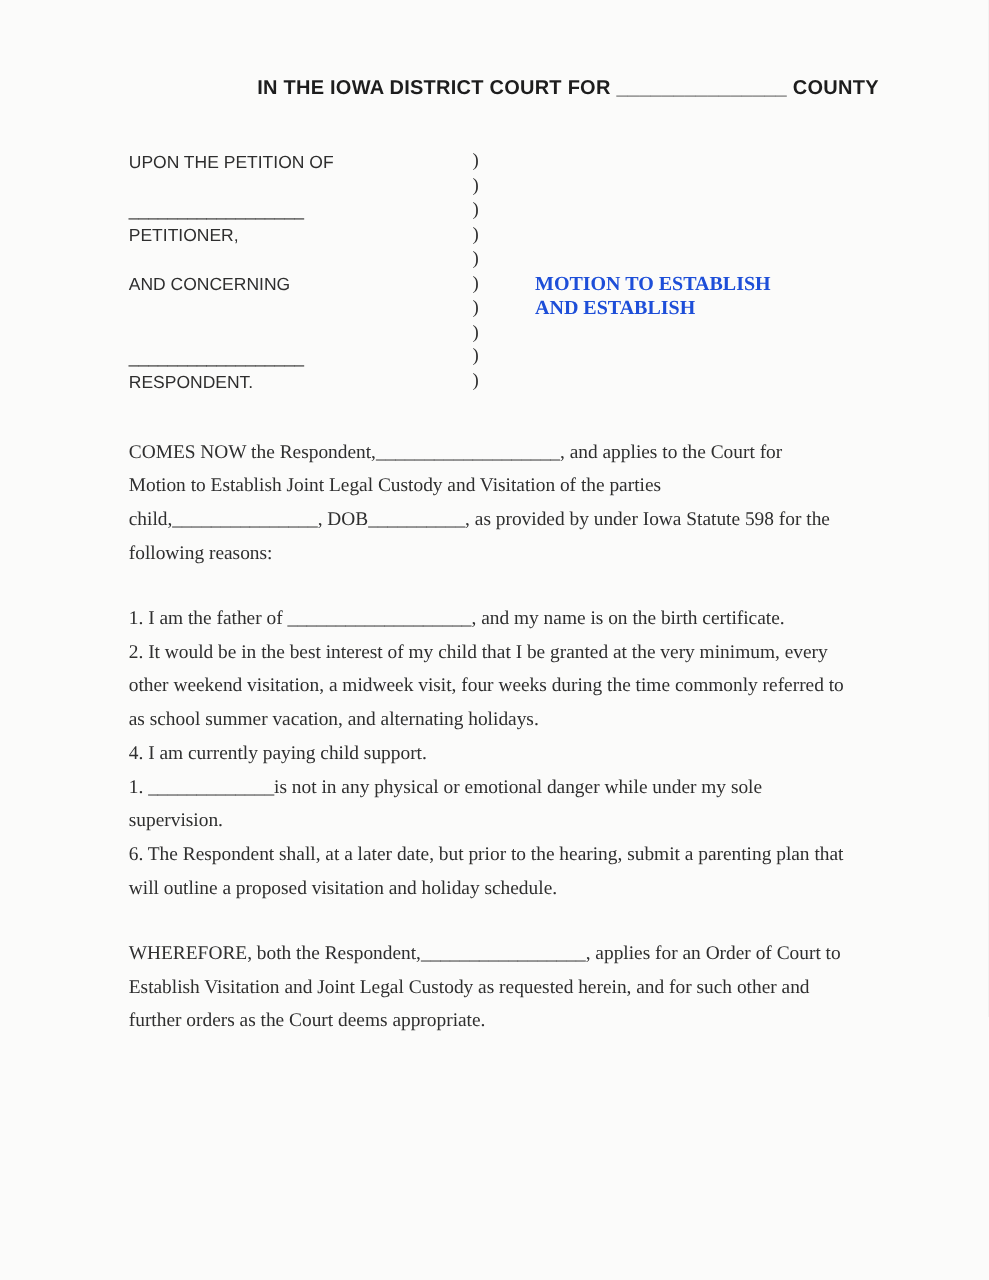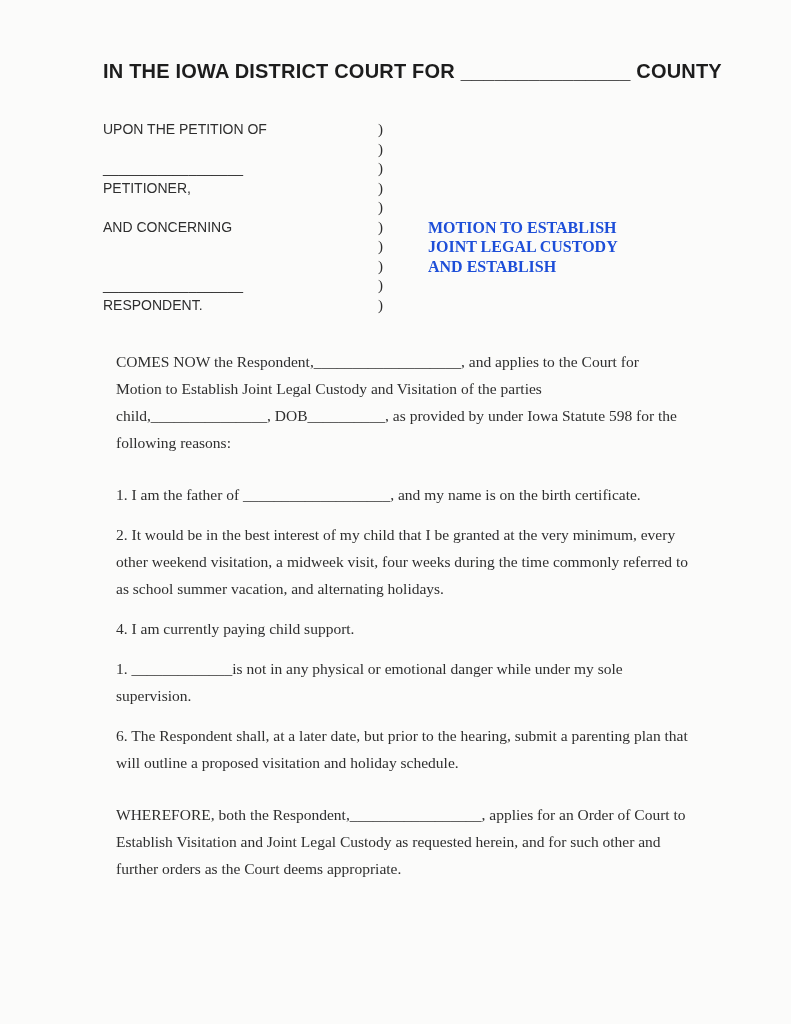--- a/index.html
+++ b/index.html
@@ -13,25 +13,25 @@
     box-sizing: border-box;
   }
   .content {
     box-sizing: border-box;
     padding: 60px 88px 0 103px;
   }
   .doc-title {
     margin: 0;
     font-family: "Liberation Sans", sans-serif;
     font-weight: bold;
-    font-size: 20px;
+    font-size: 16px;
     line-height: 22px;
     letter-spacing: 0.2px;
     color: #1d1d1d;
-    text-align: left;
+    text-align: right;
     white-space: pre;
   }
   .caption {
     display: flex;
     margin-top: 38px;
     color: #2e2e2e;
   }
   .cap-col { display: flex; flex-direction: column; }
   .cap-left  { width: 275px; }
   .cap-paren { width: 50px; }
@@ -54,21 +54,21 @@
     color: #1d4ed8;
   }
   .body-text {
     margin-top: 33px;
     font-family: "Liberation Serif", serif;
     font-size: 15.5px;
     line-height: 27px;
     color: #2f2f2f;
   }
   .body-text p {
-    margin: 13px;
+    margin: 0;
     white-space: pre;
   }
   .body-text p.gap-above { margin-top: 25px; }
 </style>
 </head>
 <body>
 
 <div class="page">
   <div class="content">
 
@@ -102,21 +102,20 @@
         <div class="cap-row">)</div>
       </div>
 
       <div class="cap-col cap-right">
         <div class="cap-row"></div>
         <div class="cap-row"></div>
         <div class="cap-row"></div>
         <div class="cap-row"></div>
         <div class="cap-row"></div>
         <div class="cap-row motion-line">MOTION TO ESTABLISH</div>
-        <div class="cap-row motion-line">JOINT LEGAL CUSTODY</div>
         <div class="cap-row motion-line">AND ESTABLISH</div>
         <div class="cap-row"></div>
       </div>
 
     </div>
 
     <div class="body-text">
       <p>COMES NOW the Respondent,___________________, and applies to the Court for
 Motion to Establish Joint Legal Custody and Visitation of the parties
 child,_______________, DOB__________, as provided by under Iowa Statute 598 for the

